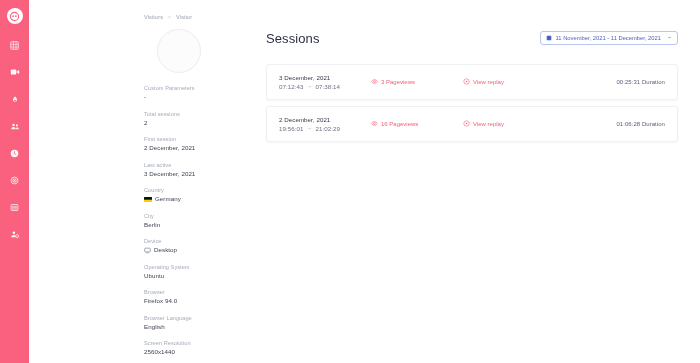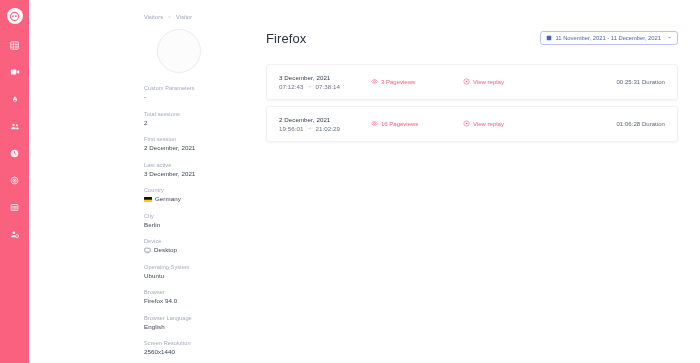--- a/index.html
+++ b/index.html
@@ -306,21 +306,21 @@
           <div class="field-value">
               <span>2560x1440</span>
             </div>
         </div>
 
       </aside>
 
       <section class="main-col">
 
         <div class="main-head">
-          <h1 class="page-title">Firefox</h1>
+          <h1 class="page-title">Sessions</h1>
 
           <div class="daterange">
             <span class="cal">
               <svg width="6" height="6" viewBox="0 0 24 24" fill="#4a5fc7">
                 <rect x="3" y="5" width="18" height="16" rx="2"></rect>
                 <rect x="3" y="5" width="18" height="4" fill="#4a5fc7"></rect>
                 <path d="M8 2v4M16 2v4" stroke="#4a5fc7" stroke-width="2.4" stroke-linecap="round"></path>
               </svg>
             </span>
             <span>11 November, 2021 - 11 December, 2021</span>

